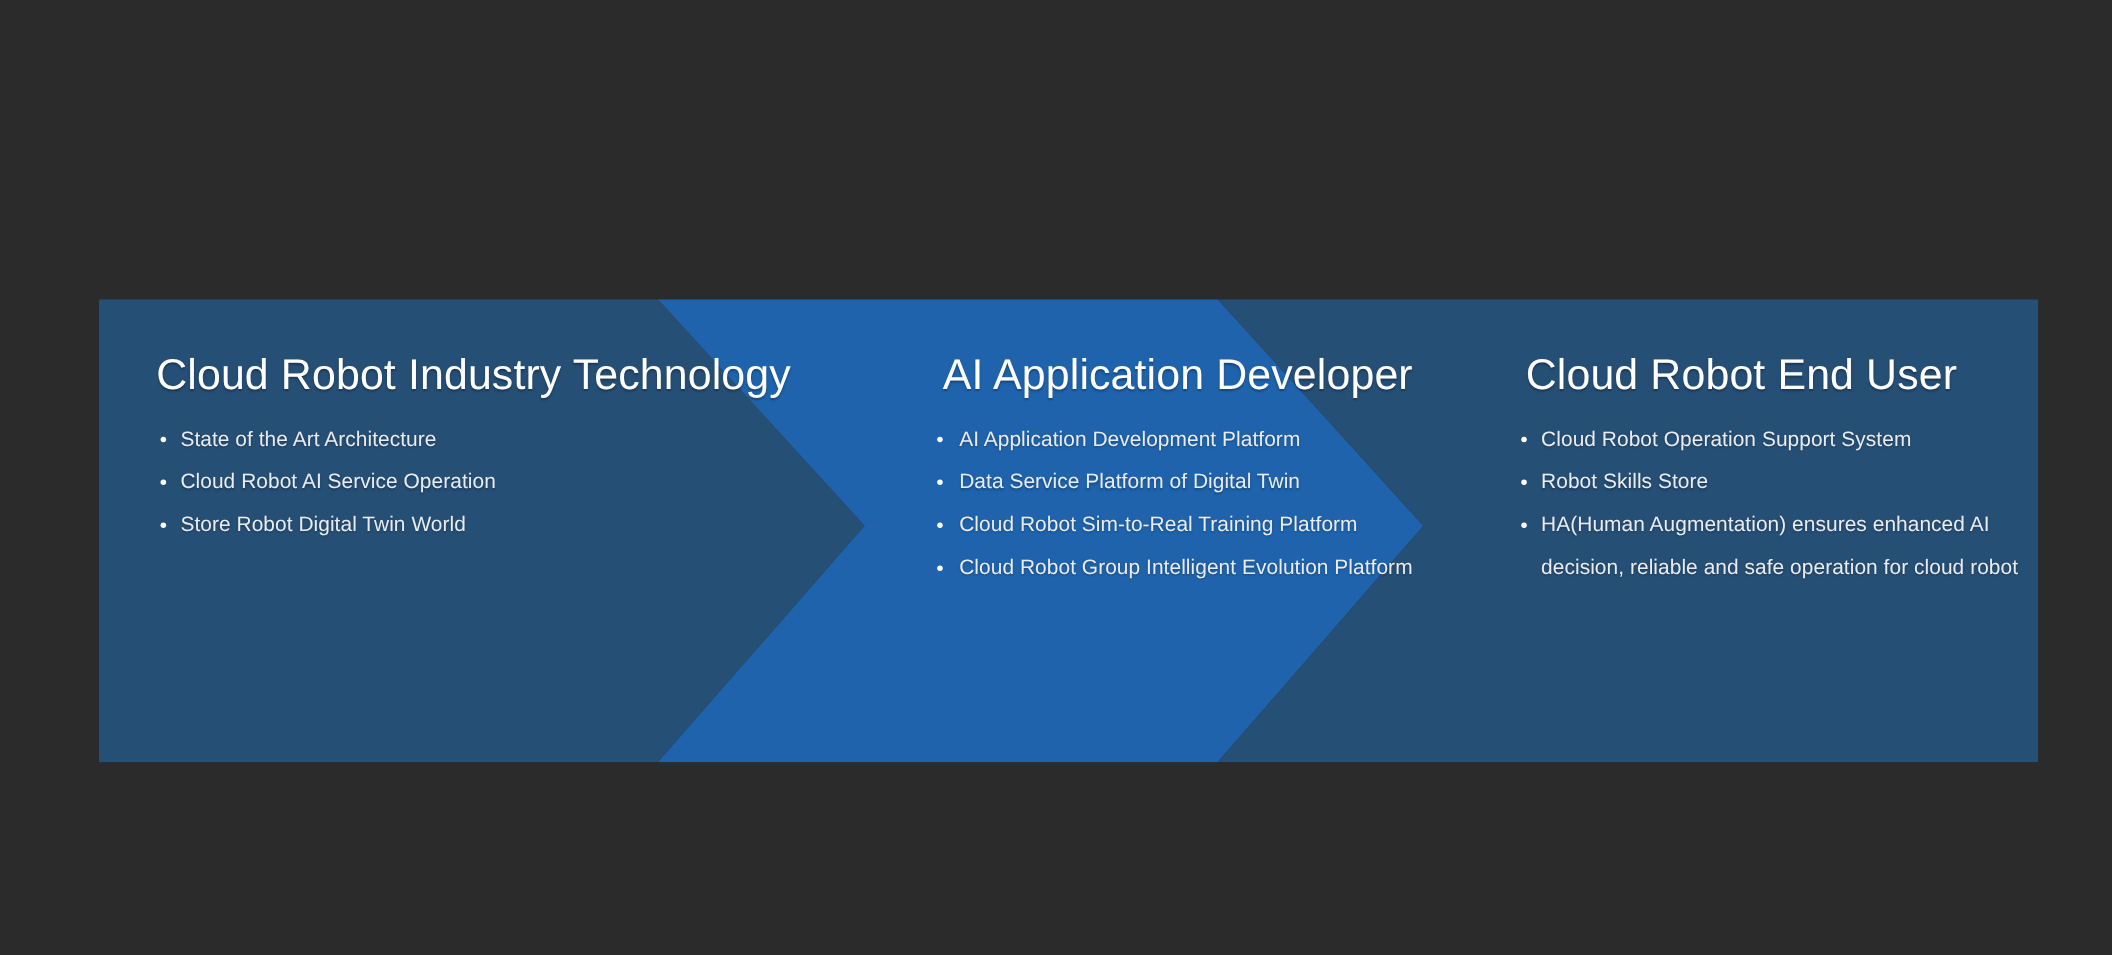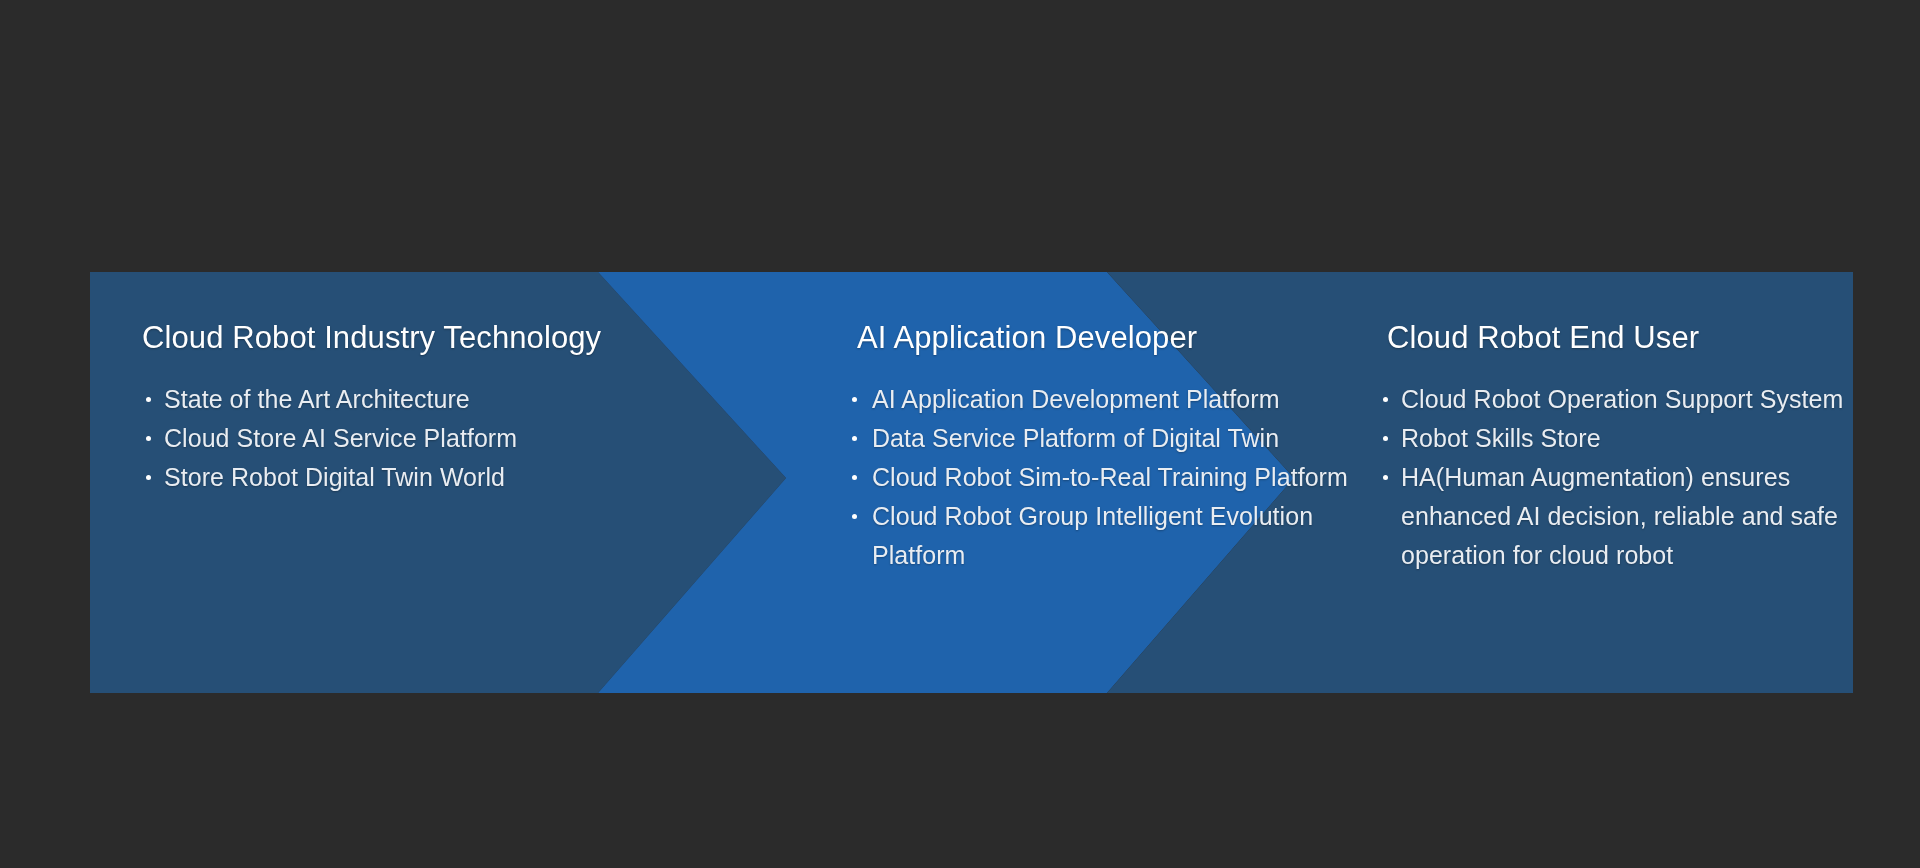--- a/index.html
+++ b/index.html
@@ -50,21 +50,21 @@
   }
 
   .panel-1 { left: 0px;    width: 700px; padding-left: 52px;  }
   .panel-2 { left: 700px;  width: 507px; padding-left: 67px;  }
   .panel-3 { left: 1207px; width: 556px; padding-left: 90px;  }
 
   .panel-title {
     position: absolute;
     top: 45px;
     color: #ffffff;
-    font-size: 31px;
+    font-size: 39px;
     font-weight: 400;
     letter-spacing: 0.1px;
     white-space: nowrap;
     text-shadow: 0 1px 2px rgba(0,0,0,0.30);
   }
   .panel-1 .panel-title { left: 52px;  top: 48px; }
   .panel-2 .panel-title { left: 67px;  top: 48px; }
   .panel-3 .panel-title { left: 90px;  top: 48px; }
 
   .bullet-list {
@@ -74,21 +74,21 @@
     list-style: none;
     top: 108px;
   }
   .panel-1 .bullet-list { left: 52px;  width: 600px; }
   .panel-2 .bullet-list { left: 60px;  width: 520px; }
   .panel-3 .bullet-list { left: 82px;  width: 490px; }
 
   .bullet-item {
     position: relative;
     color: #e9edf2;
-    font-size: 25px;
+    font-size: 19px;
     font-weight: 400;
     line-height: 39px;
     padding-left: 22px;
     letter-spacing: 0.05px;
     text-shadow: 0 1px 2px rgba(0,0,0,0.28);
   }
   .bullet-item::before {
     content: "";
     position: absolute;
     left: 4px;
@@ -114,21 +114,21 @@
 
       <polygon points="508,0 1017,0 1204,206 1017,421 508,421 696,206" fill="#1f63ac"></polygon>
 
       <polygon points="1017,0 1763,0 1763,421 1017,421 1204,206" fill="#264f76"></polygon>
     </svg>
 
     <div class="panel panel-1">
       <div class="panel-title">Cloud Robot Industry Technology</div>
       <ul class="bullet-list">
         <li class="bullet-item">State of the Art Architecture</li>
-        <li class="bullet-item">Cloud Store AI Service Platform</li>
+        <li class="bullet-item">Cloud Robot AI Service Operation</li>
         <li class="bullet-item">Store Robot Digital Twin World</li>
       </ul>
     </div>
 
     <div class="panel panel-2">
       <div class="panel-title">AI Application Developer</div>
       <ul class="bullet-list">
         <li class="bullet-item">AI Application Development Platform</li>
         <li class="bullet-item">Data Service Platform of Digital Twin</li>
         <li class="bullet-item">Cloud Robot Sim-to-Real Training Platform</li>

